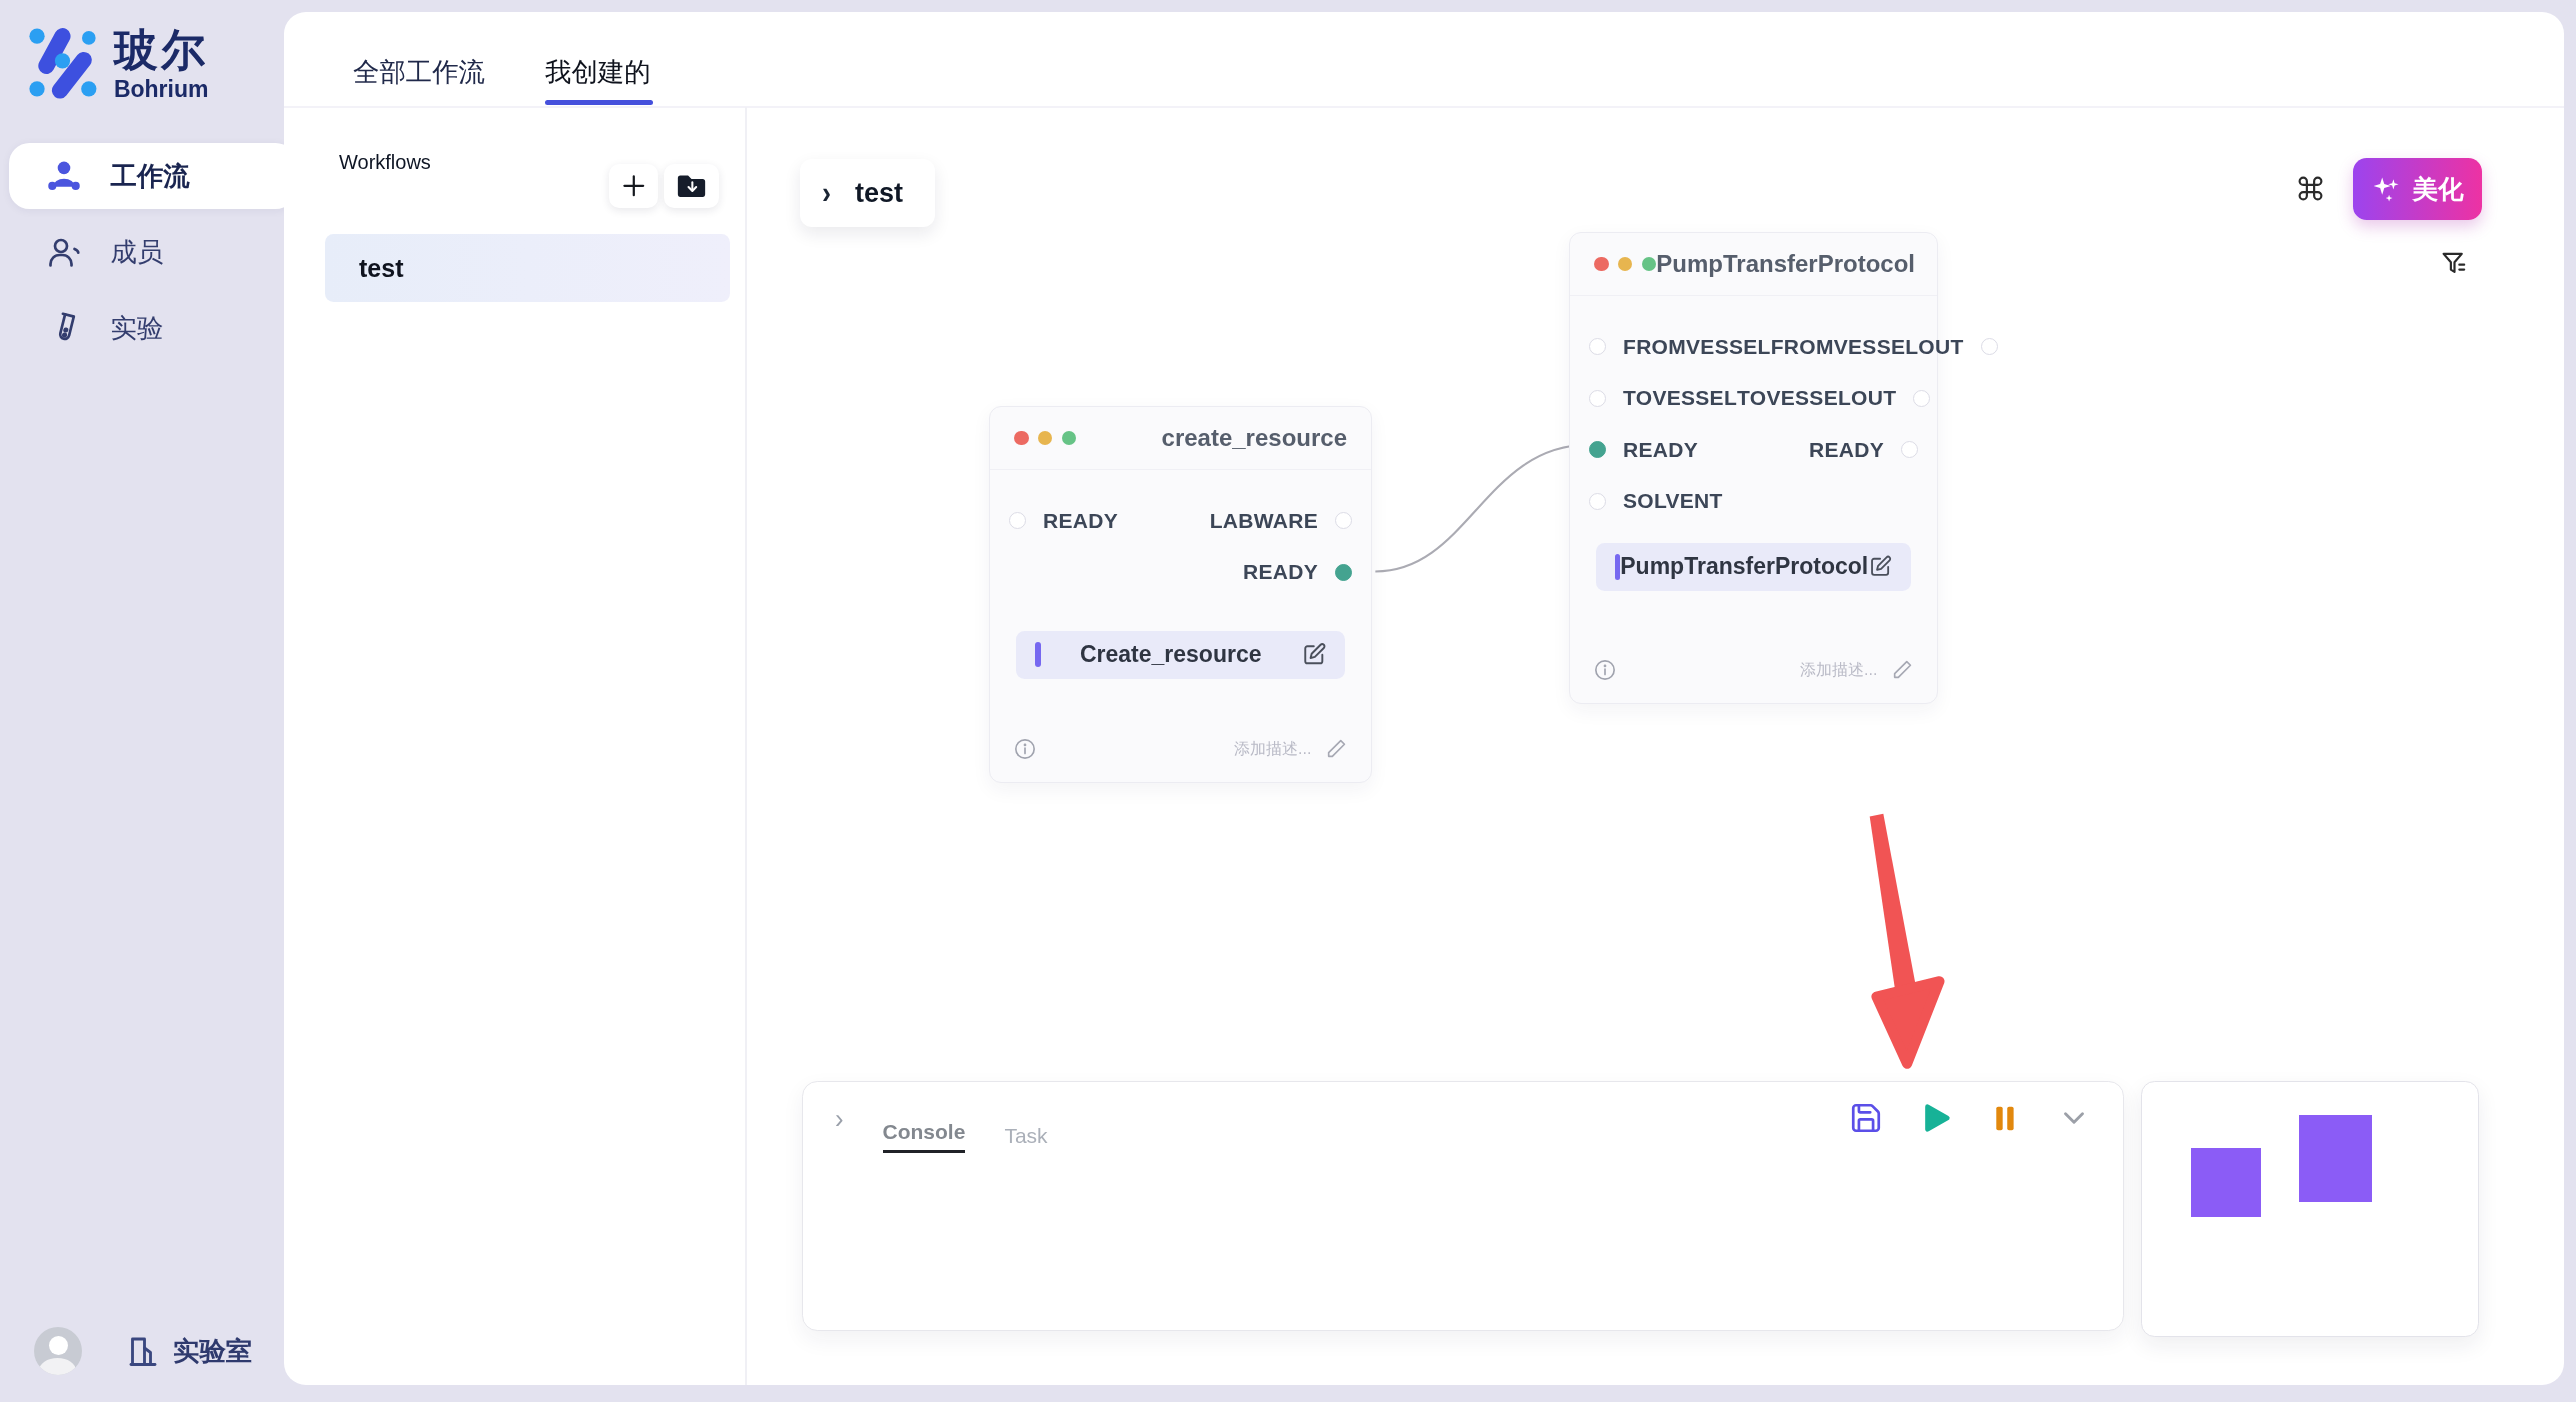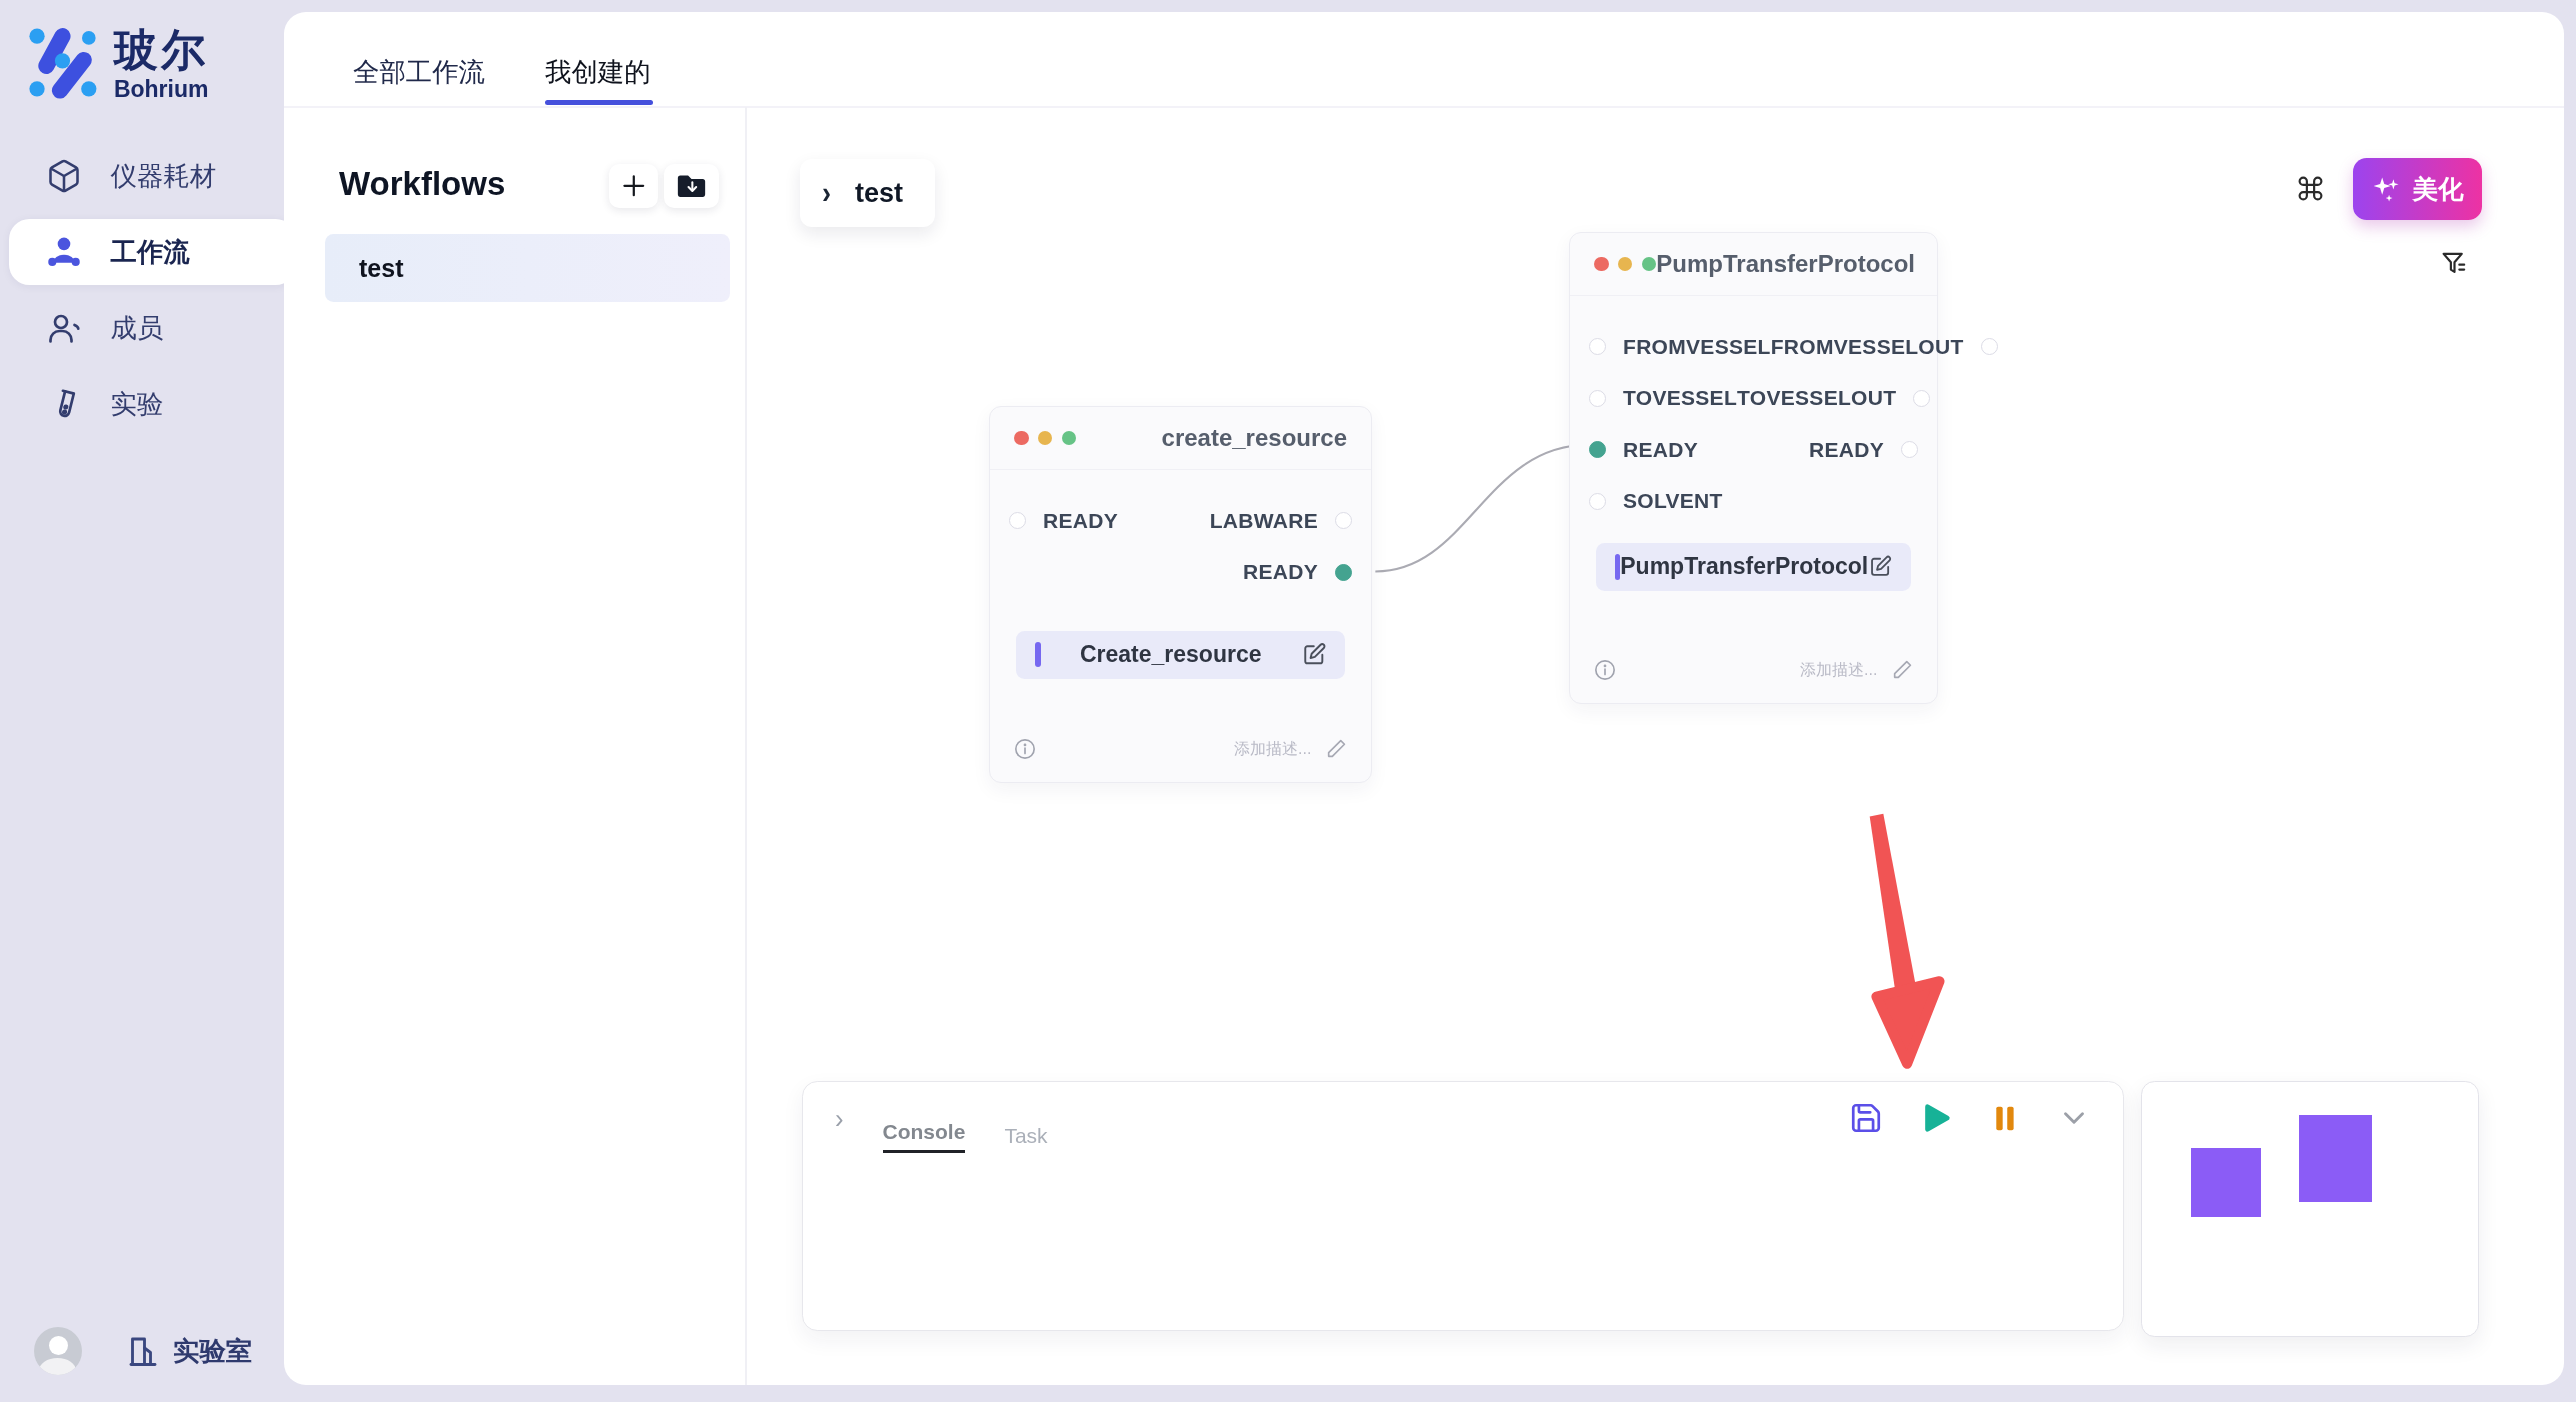--- a/index.html
+++ b/index.html
@@ -29,21 +29,21 @@
           background:#FFFFFF; border-radius:22px; overflow:hidden; }
   .top-tabs { position:absolute; left:16px; top:0; right:0; height:94px; }
   .tab { position:absolute; top:43px; font-size:26.4px; cursor:pointer; }
   .tab.t0 { left:53px; color:#20294A; font-weight:500; }
   .tab.t1 { left:245px; color:#0F131D; font-weight:400; }
   .tab-underline { position:absolute; left:245px; top:88px; width:108px; height:5.1px; border-radius:2.6px; background:#4550DC; }
   .tabs-divider { position:absolute; left:0; right:0; top:94px; height:1.7px; background:#F3F2F8; }
   .list-divider { position:absolute; left:461px; top:95px; bottom:0; width:1.7px; background:#F0F0F5; }
 
   
-  .wf-title { position:absolute; left:55px; top:153px; font-size:33px; font-weight:700; color:#0E1524; }
+  .wf-title { position:absolute; left:55px; top:139px; font-size:20px; font-weight:400; color:#0E1524; }
   .sq-btn { position:absolute; top:152px; height:44px; background:#fff; border-radius:10.2px;
             box-shadow:0 2.6px 8.5px rgba(25,25,60,.10); display:flex; align-items:center; justify-content:center; cursor:pointer; }
   .btn-plus { left:325px; width:49px; }
   .btn-folder { left:380px; width:55px; }
   .wf-item { position:absolute; left:41px; top:222px; width:405px; height:68px; border-radius:8.5px;
              background:linear-gradient(90deg,#E7EDF9,#EFEFFB); display:flex; align-items:center;
              padding-left:34px; font-size:25px; font-weight:600; color:#10141F; cursor:pointer; }
 
   
   .crumb { position:absolute; left:516px; top:147px; width:135px; height:68px; background:#fff; border-radius:12px;
@@ -112,28 +112,20 @@
         <circle cx="13" cy="74" r="9" fill="#2B9FF2"></circle>
         <circle cx="74" cy="74" r="9" fill="#2B9FF2"></circle>
       </svg>
       <div class="logo-text">
         <div class="logo-zh">玻尔</div>
         <div class="logo-en">Bohrium</div>
       </div>
     </div>
 
     <div class="nav">
-      <div class="nav-item">
-        <svg class="nav-ic" viewBox="0 0 24 24" fill="none" stroke="#333D6E" stroke-width="1.7" stroke-linejoin="round">
-          <path d="M21 8a2 2 0 0 0-1-1.73l-7-4a2 2 0 0 0-2 0l-7 4A2 2 0 0 0 3 8v8a2 2 0 0 0 1 1.73l7 4a2 2 0 0 0 2 0l7-4A2 2 0 0 0 21 16Z"></path>
-          <path d="m3.3 7 8.7 5 8.7-5"></path>
-            <path d="M12 22V12"></path>
-        </svg>
-        <span>仪器耗材</span>
-      </div>
       <div class="nav-item active">
         <svg class="nav-ic" viewBox="0 0 40 40">
           <circle cx="20" cy="11" r="7" fill="#4B55DE"></circle>
           <path d="M8 32 a12 9 0 0 1 24 0 Z" fill="#4B55DE"></path>
           <circle cx="7" cy="31" r="4.5" fill="#4B55DE"></circle>
           <circle cx="33" cy="31" r="4.5" fill="#4B55DE"></circle>
         </svg>
         <span>工作流</span>
       </div>
       <div class="nav-item">

